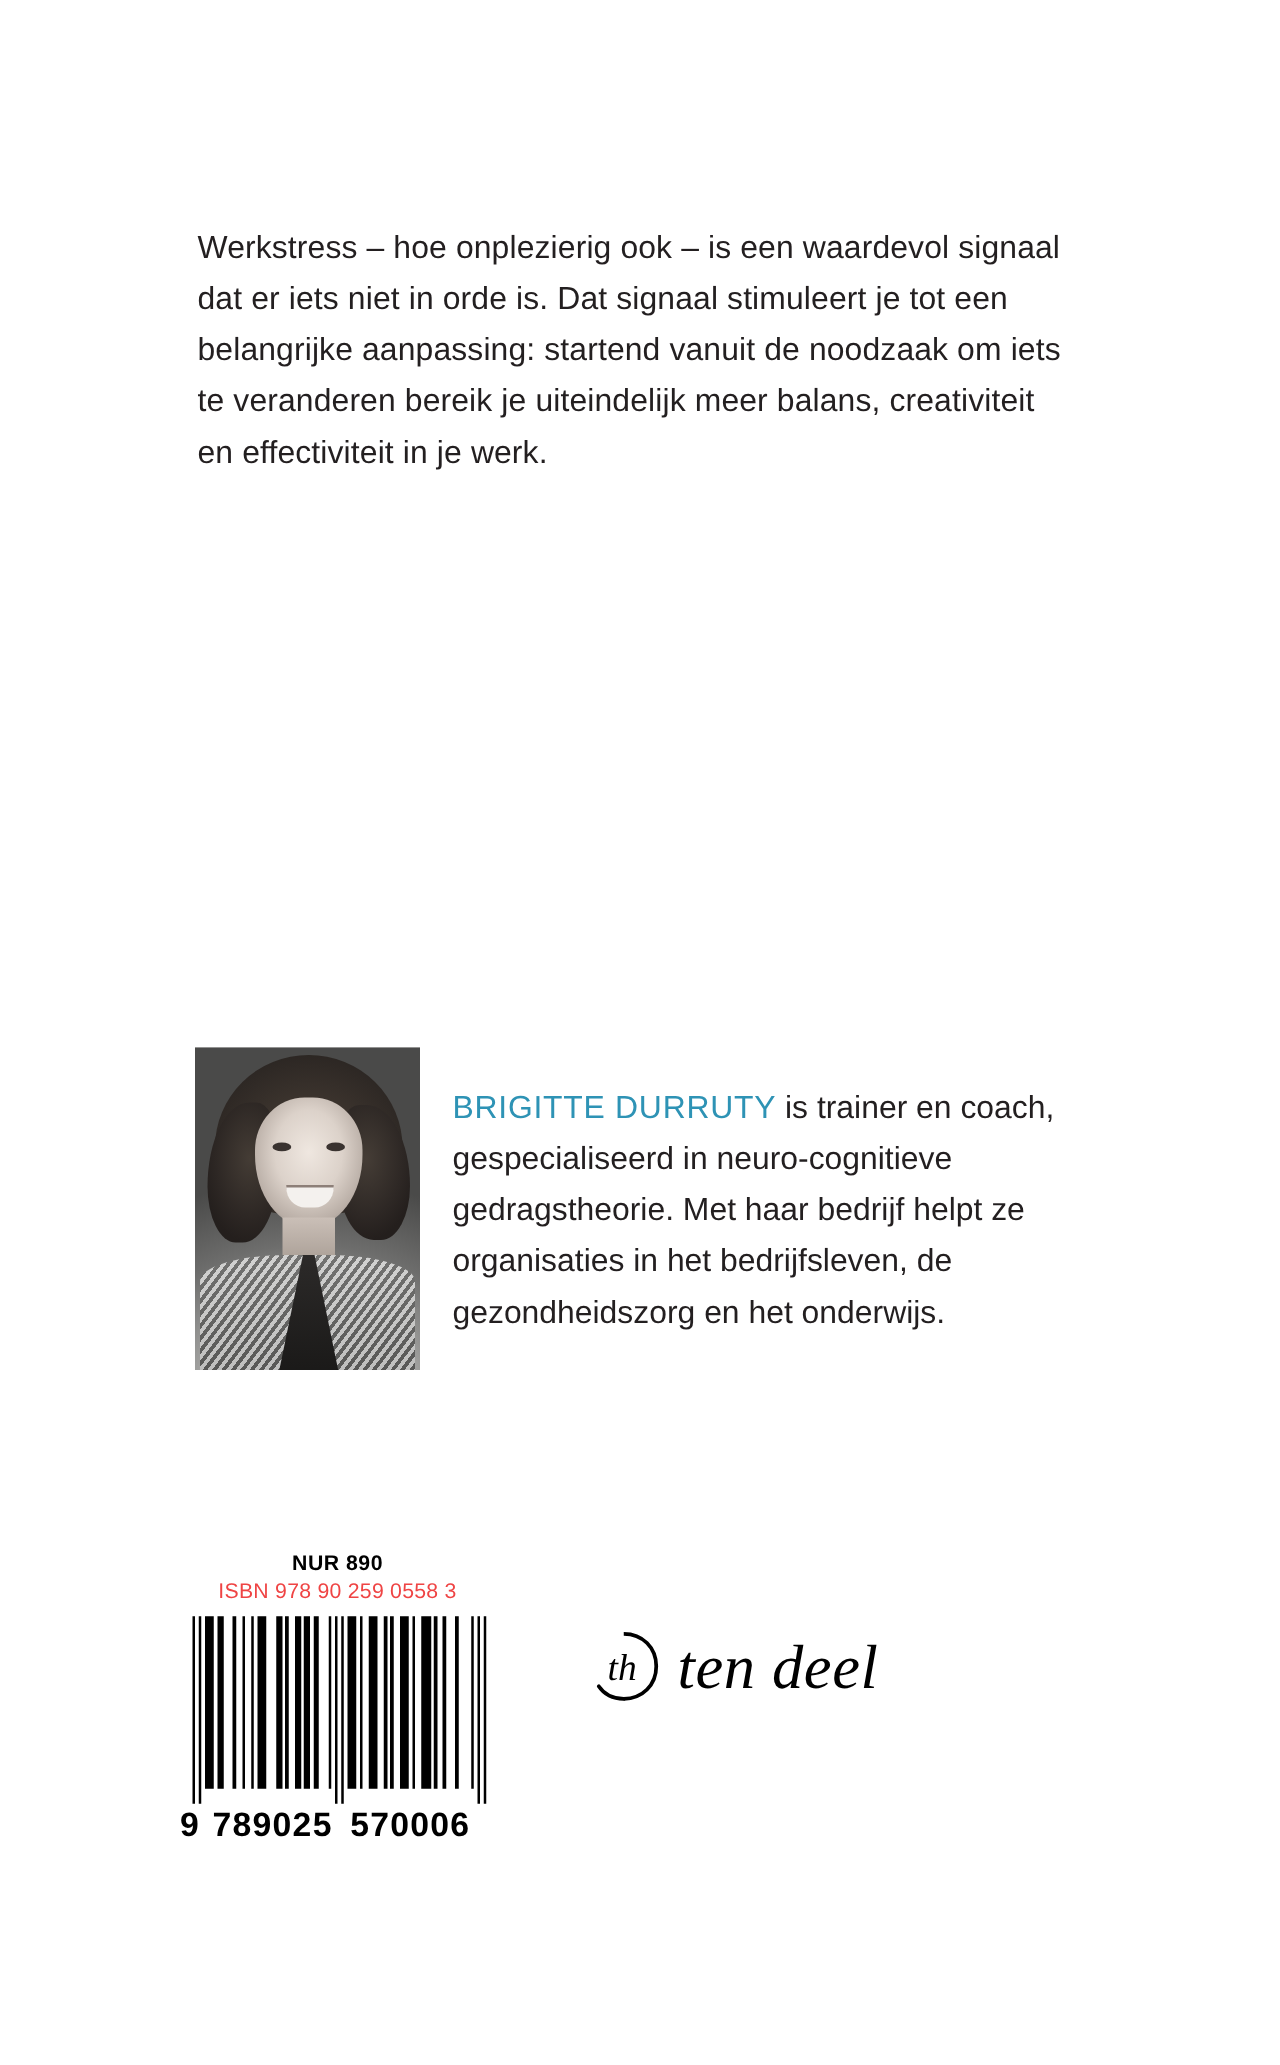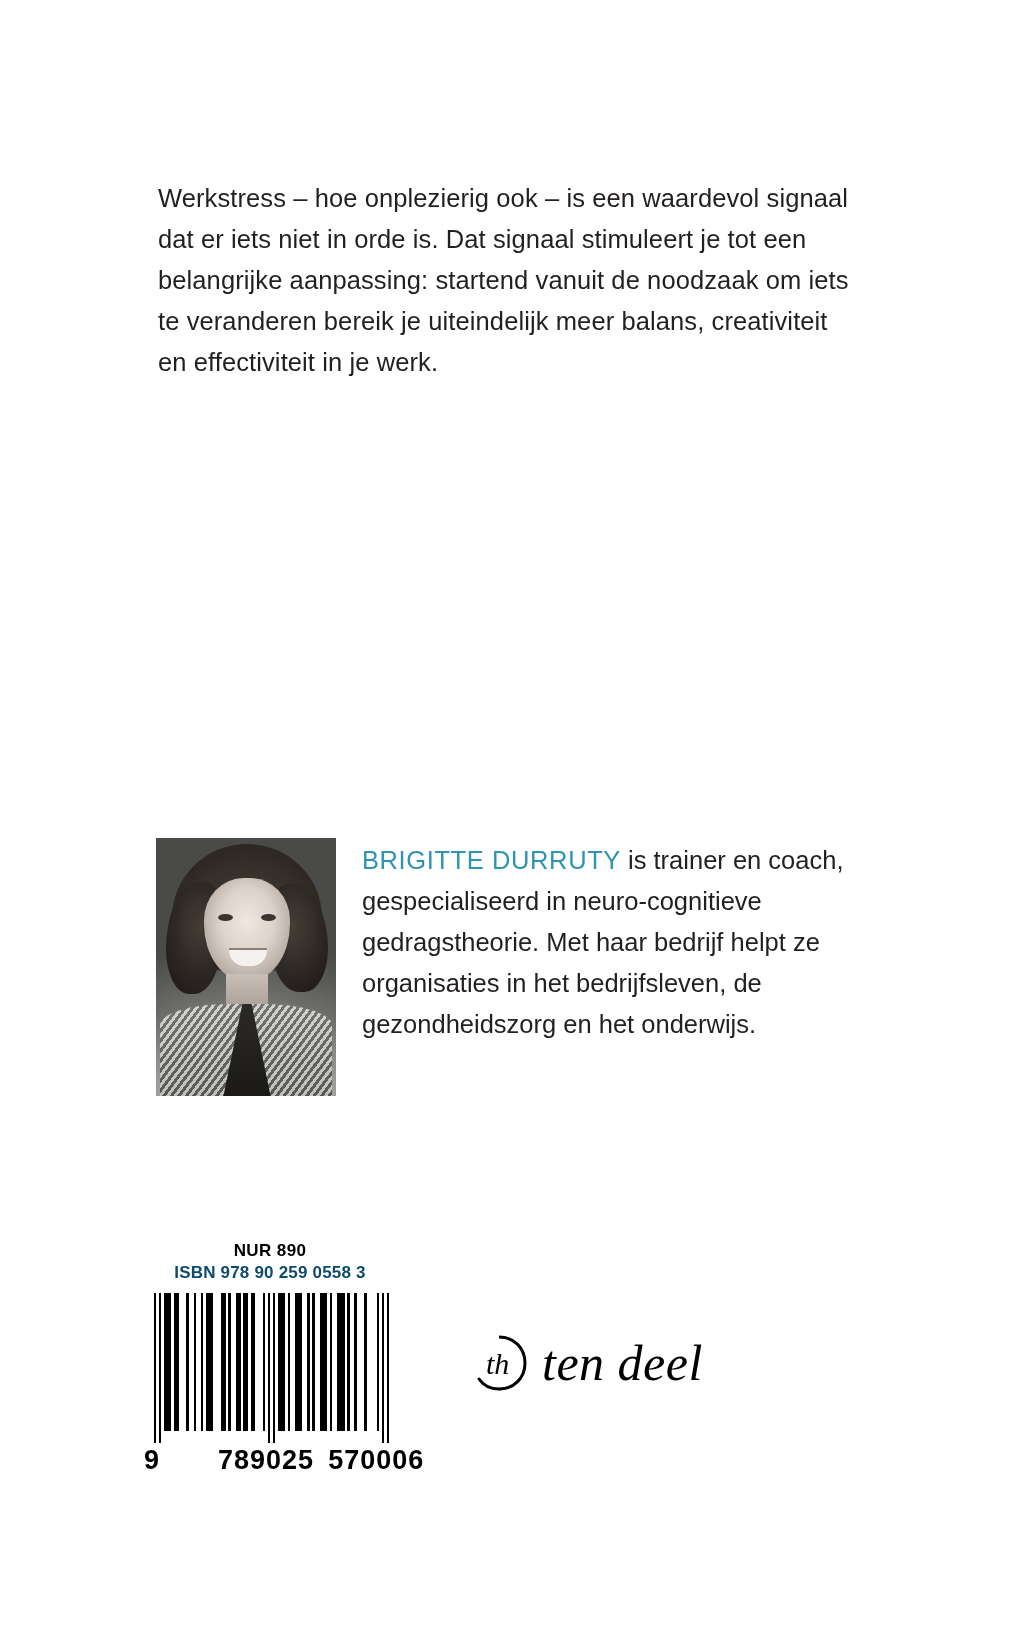--- a/index.html
+++ b/index.html
@@ -42,21 +42,21 @@
   }
   .para:last-child { margin-bottom: 0; }
 
   
   .author-block {
     position: absolute;
     left: 156px;
     top: 838px;
     width: 700px;
     display: flex;
-    align-items: flex-start;
+    align-items: center;
   }
 
   .author-photo {
     width: 180px;
     height: 258px;
     flex: 0 0 180px;
     position: relative;
     overflow: hidden;
     background: #6e6e6e;
   }
@@ -189,24 +189,24 @@
     font-size: 17px;
     font-weight: 700;
     letter-spacing: 0.4px;
     text-align: center;
     color: #000;
     line-height: 21px;
   }
   .isbn {
     font-family: "Liberation Sans", sans-serif;
     font-size: 17px;
-    font-weight: 700;
+    font-weight: 400;
     letter-spacing: 0.2px;
     text-align: center;
-    color: #0c4a6e;
+    color: #ef4444;
     line-height: 21px;
     margin-top: 1px;
   }
 
   .barcode {
     margin-top: 10px;
     width: 236px;
     height: 150px;
     position: relative;
     margin-left: 14px;
@@ -230,26 +230,26 @@
     width: 250px;
     font-family: "Liberation Sans", sans-serif;
     font-size: 27px;
     font-weight: 700;
     letter-spacing: 1px;
     color: #000;
     display: flex;
     align-items: baseline;
   }
   .barcode-digits .lead { margin-right: 10px; }
-  .barcode-digits .grp1 { margin-right: 14px; margin-left: 48px; }
+  .barcode-digits .grp1 { margin-right: 14px; }
 
   .publisher {
     position: absolute;
     left: 470px;
-    top: 94px;
+    top: 64px;
     display: flex;
     align-items: center;
     text-align: center;
   }
   .publisher .mark {
     width: 58px;
     height: 58px;
     position: relative;
     flex: 0 0 58px;
   }

